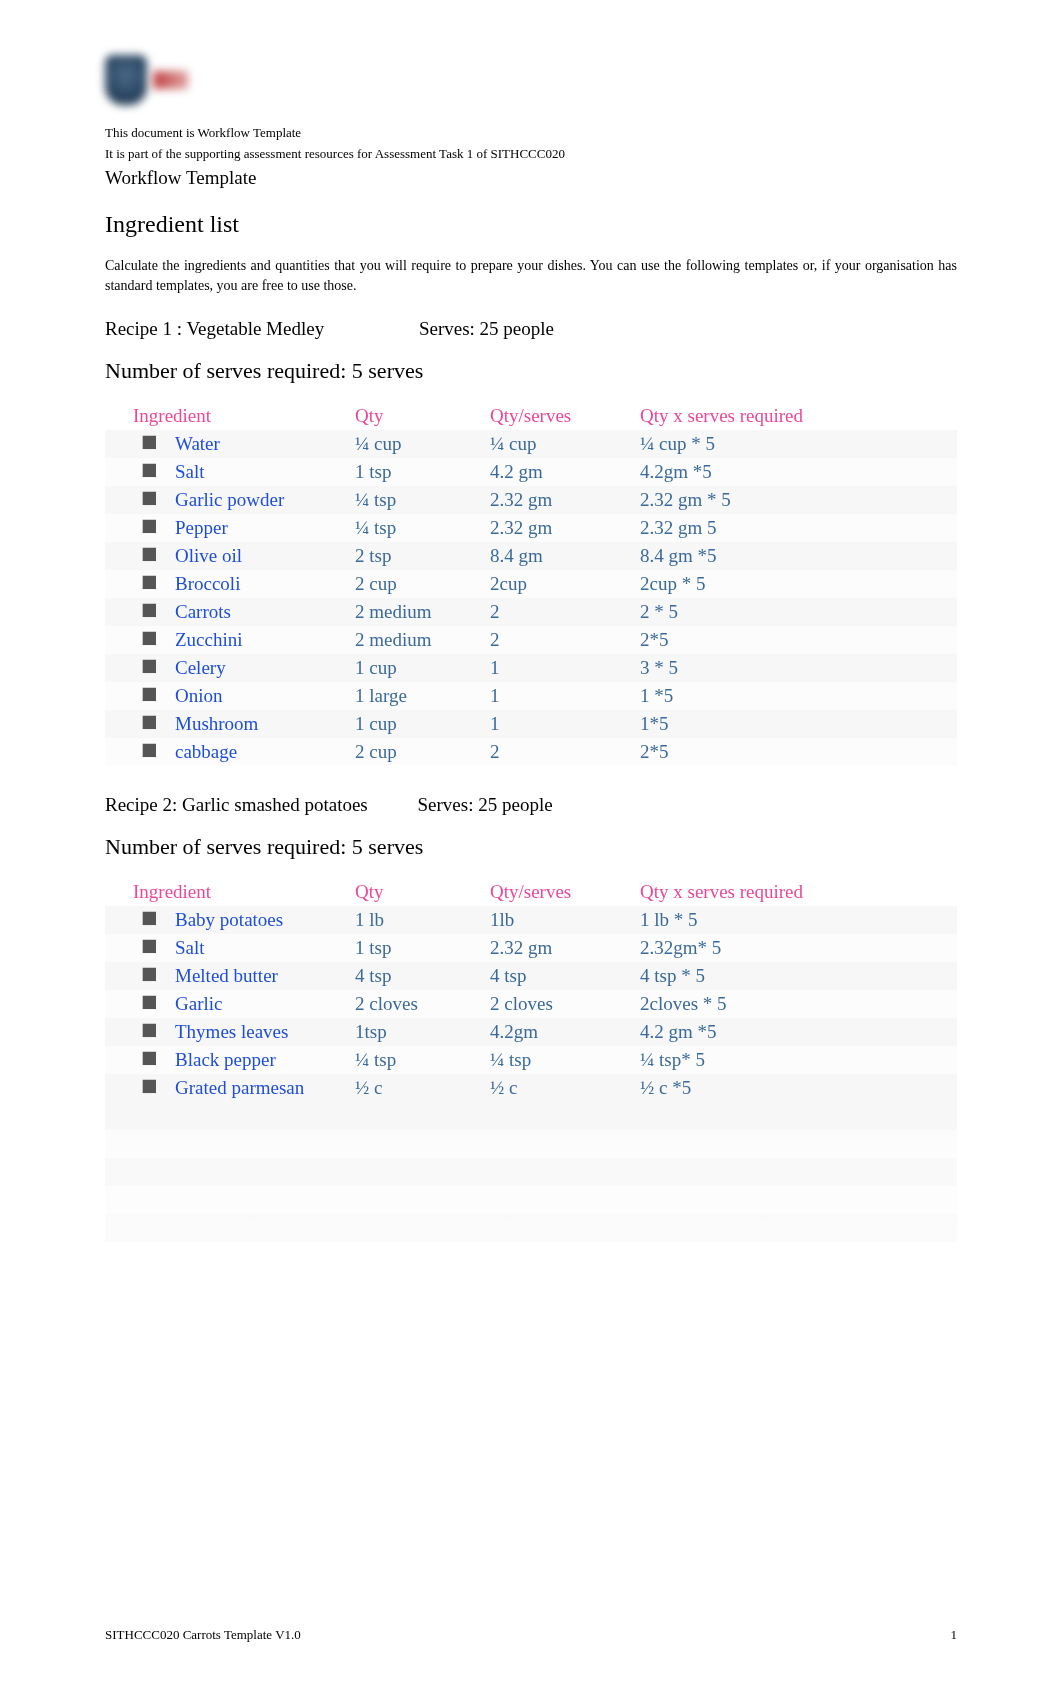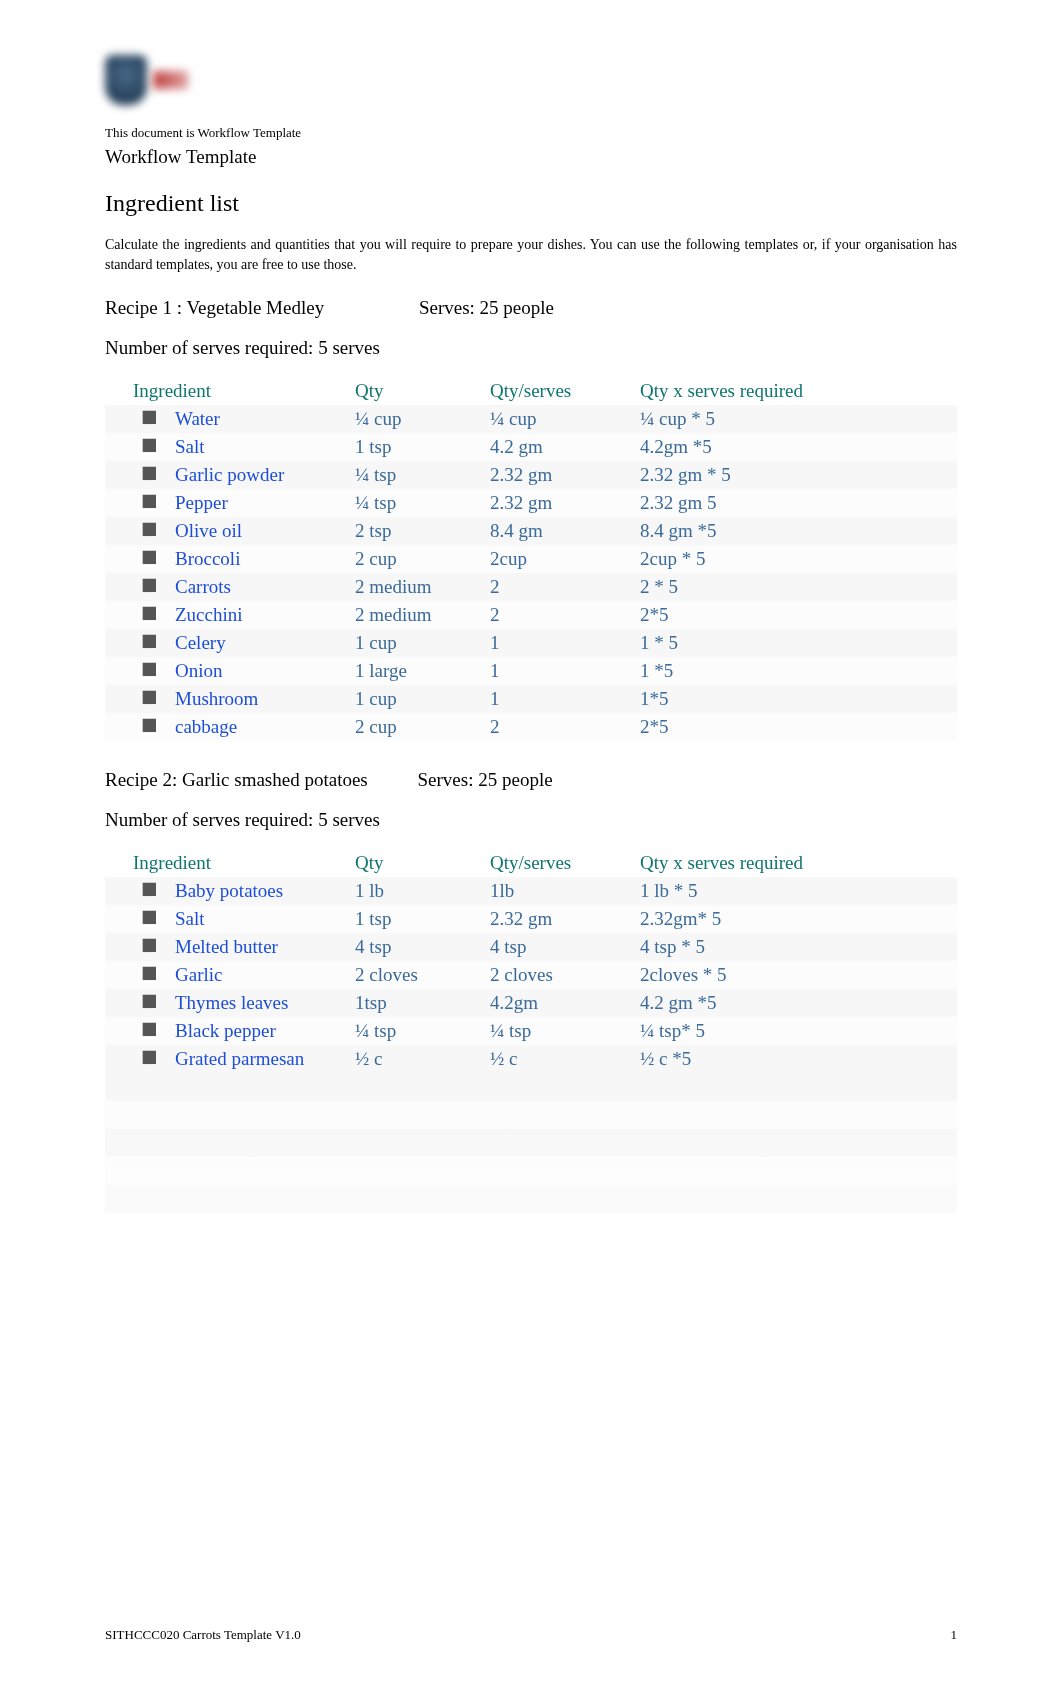--- a/index.html
+++ b/index.html
@@ -65,35 +65,35 @@
       font-size: 19px;
       margin-bottom: 18px;
     }
     .recipe-line .serves {
       margin-left: 90px;
     }
     .recipe-line .serves2 {
       margin-left: 45px;
     }
     .serves-line {
-      font-size: 19px;
+      font-size: 22px;
       margin-bottom: 18px;
     }
     .table-wrap {
       margin-bottom: 28px;
     }
     .ingredient-table {
       width: 100%;
       border-collapse: collapse;
       font-size: 19px;
     }
     .ingredient-table th {
       text-align: left;
       font-weight: normal;
-      color: #0f766e;
+      color: #ec4899;
       padding: 3px 8px 3px 0;
     }
     .ingredient-table th.col-ing {
       width: 250px;
       padding-left: 28px;
     }
     .ingredient-table th.col-qty {
       width: 135px;
     }
     .ingredient-table th.col-qs {
@@ -162,20 +162,21 @@
 <body>
 
 <div class="page">
 
   <div class="logo">
     <div class="logo-shield"></div>
     <div class="logo-text"></div>
   </div>
 
   <div class="header-text">This document is Workflow Template</div>
+  <div class="header-text">It is part of the supporting assessment resources for Assessment Task 1 of SITHCCC020</div>
 
   <div class="title">Workflow Template</div>
 
   <div class="subtitle">Ingredient list</div>
 
   <div class="body-text">Calculate the ingredients and quantities that you will require to prepare your dishes. You can use the following templates or, if your organisation has standard templates, you are free to use those.</div>
 
   <div class="recipe-line">
     <span>Recipe 1 : Vegetable Medley</span>
     <span class="serves">Serves: 25 people</span>
@@ -247,21 +248,21 @@
             <td class="ing-cell">Zucchini</td>
             <td class="data-cell">2 medium</td>
             <td class="data-cell">2</td>
             <td class="data-cell">2*5</td>
           </tr>
           <tr>
             <td class="bullet-cell">⯀</td>
             <td class="ing-cell">Celery</td>
             <td class="data-cell">1 cup</td>
             <td class="data-cell">1</td>
-            <td class="data-cell">1 * 5</td>
+            <td class="data-cell">3 * 5</td>
           </tr>
           <tr>
             <td class="bullet-cell">⯀</td>
             <td class="ing-cell">Onion</td>
             <td class="data-cell">1 large</td>
             <td class="data-cell">1</td>
             <td class="data-cell">1 *5</td>
           </tr>
           <tr>
             <td class="bullet-cell">⯀</td>

